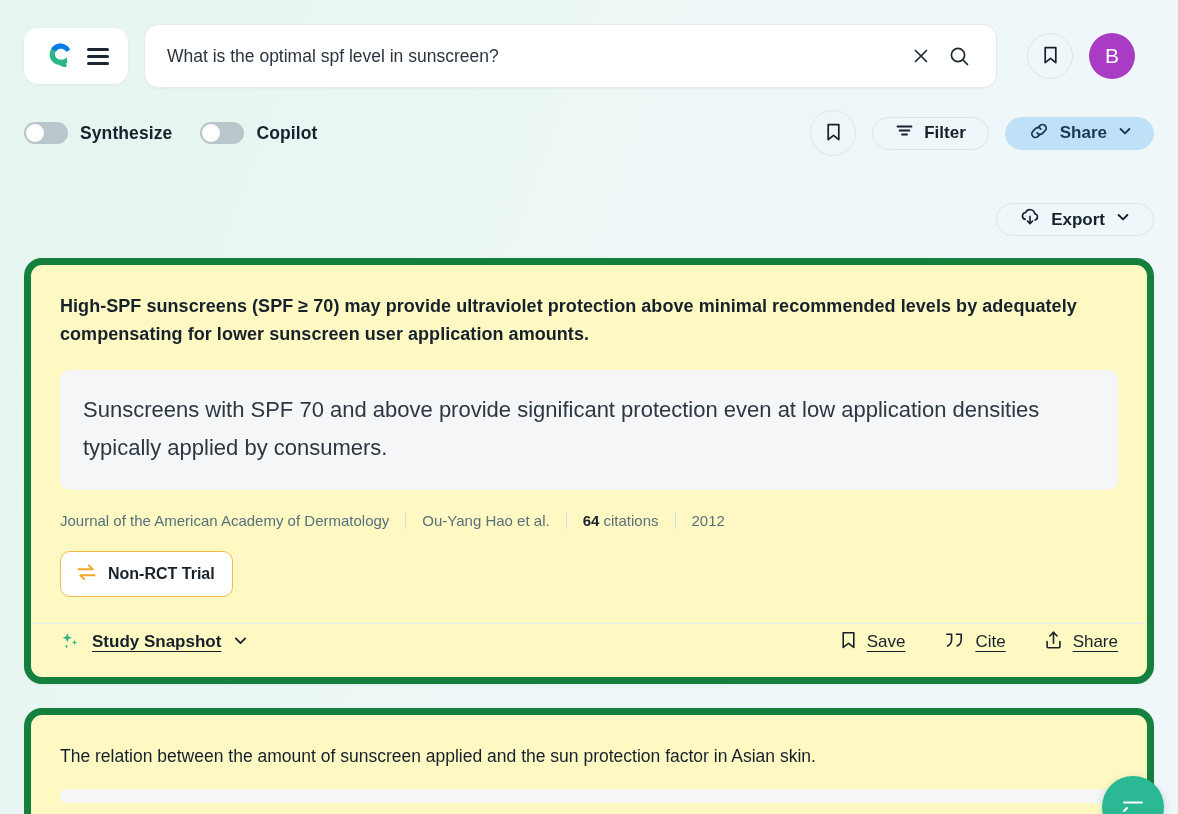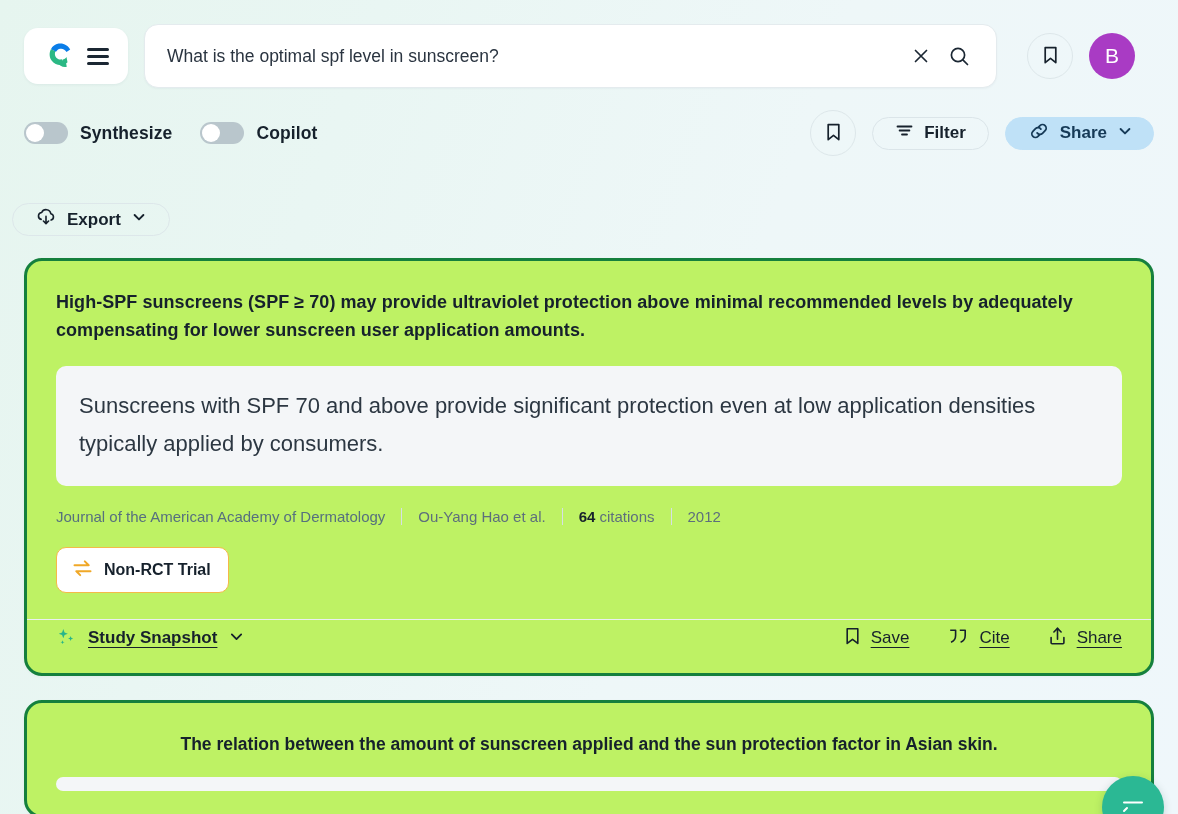--- a/index.html
+++ b/index.html
@@ -129,30 +129,30 @@
     color: #163a57;
     padding: 0 20px 0 22px;
   }
   .pill.export {
     border-color: #dde7ea;
     background: transparent;
     font-weight: 700;
   }
 
   .export-row {
-    display: flex; 
-    padding: 47px 24px 0 12px;
+    display: flex; justify-content: flex-end;
+    padding: 47px 24px 0 40px;
   }
 
   
   .cards { padding: 22px 24px 0 24px; }
 
   .card {
-    background: #bef264;
-    border: 3px solid #15803d;
+    background: #fef9c3;
+    border: 7px solid #15803d;
     border-radius: 18px;
     box-shadow: 0 1px 3px rgba(20,50,70,.04);
     margin-bottom: 24px;
     overflow: hidden;
   }
   .card-body { padding: 27px 29px 26px 29px; }
 
   .claim {
     font-size: 18px;
     font-weight: 700;
@@ -214,21 +214,21 @@
   }
   .footer-actions { margin-left: auto; display: flex; align-items: center; gap: 38px; }
   .action { display: flex; align-items: center; gap: 10px; cursor: pointer; justify-content: flex-end; }
   .action .label {
     font-size: 17px; font-weight: 400; color: #16212c;
     text-decoration: underline; text-underline-offset: 4px;
   }
 
   .card2-body { padding: 28px 29px 24px 29px; }
   .card2-title {
-    font-size: 17.5px; font-weight: 700; color: #16212c; line-height: 1.5; text-align: center;
+    font-size: 17.5px; font-weight: 400; color: #16212c; line-height: 1.5;
   }
   .card2-placeholder {
     margin-top: 20px; height: 14px; background: #f4f6f8; border-radius: 8px;
   }
 
   
   .fab {
     position: absolute;
     right: 14px; bottom: -24px;
     width: 62px; height: 62px;

